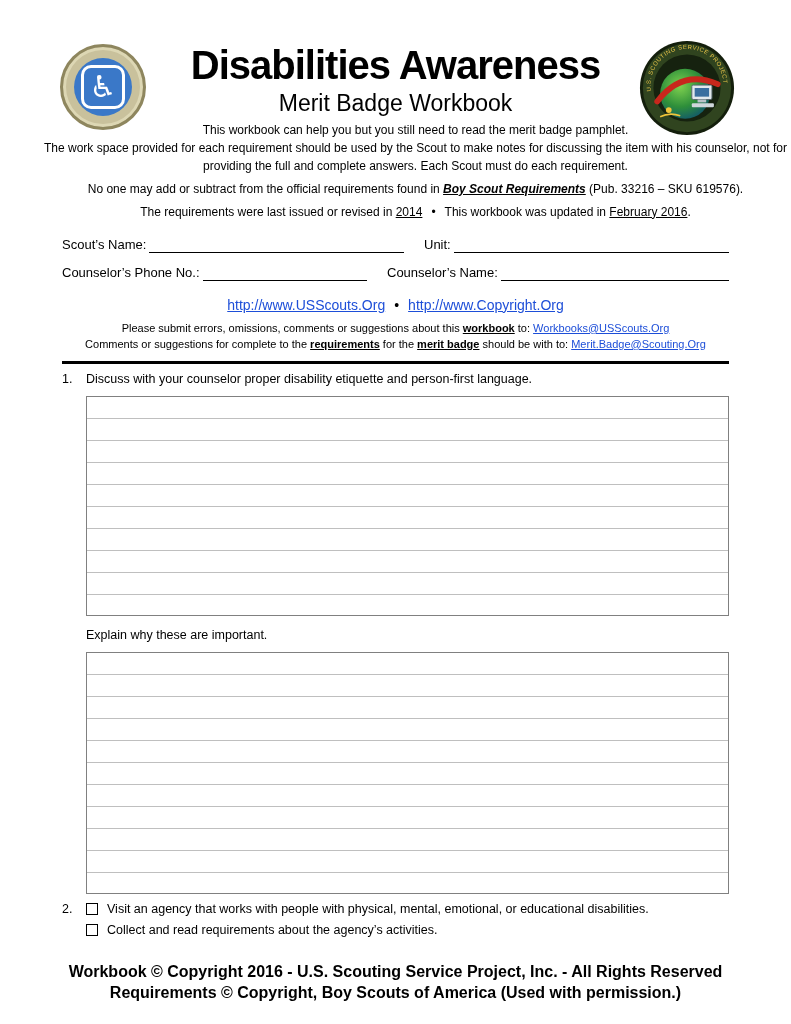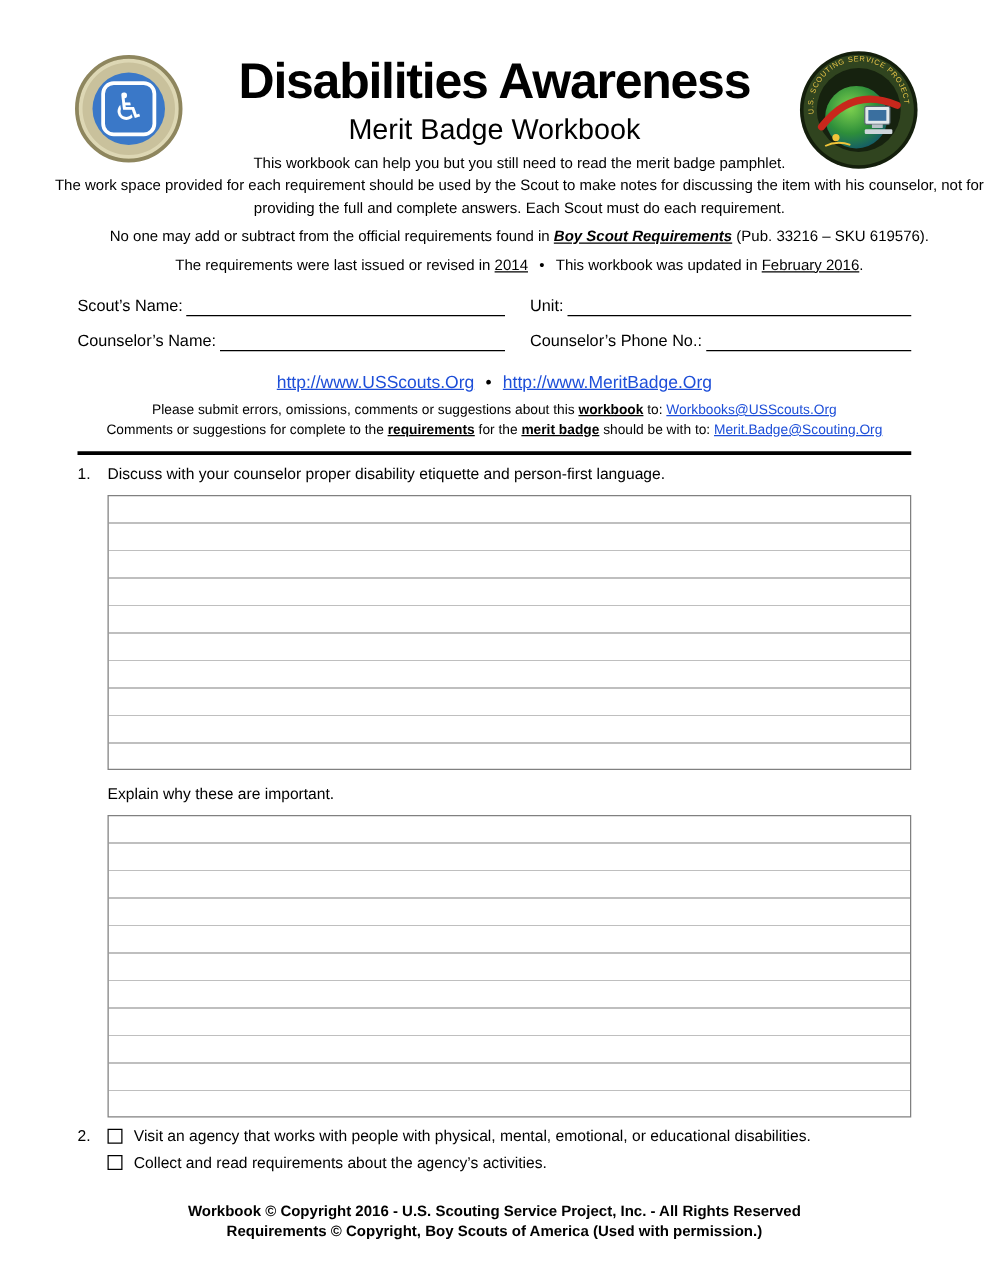--- a/index.html
+++ b/index.html
@@ -68,21 +68,21 @@
   }
   .box-1 { height:220px; }
   .box-2 { height:242px; }
   .explain { margin:12px 0 0 24px; }
   .check-row { display:flex; align-items:center; margin-top:8px; }
   .check-row + .check-row { margin-top:7px; }
   .check-num { flex:0 0 24px; }
   .checkbox { width:12px; height:12px; border:1px solid #000; margin-right:9px; flex:0 0 12px; background:#fff; }
 
   
-  .footer { text-align:center; font-weight:bold; font-size:12px; margin-top:24px; line-height:1.35; }
+  .footer { text-align:center; font-weight:bold; font-size:16px; margin-top:24px; line-height:1.35; }
 </style>
 </head>
 <body>
 
 <div class="page">
 
   <div class="badge-left">
     <div class="badge-left-blue">
       <div class="ws-frame">
         <span class="ws-glyph">♿</span>
@@ -134,32 +134,32 @@
       <div class="form-field left">
         <span class="label">Scout’s Name:</span>
         <span class="blank"></span>
       </div>
       <div class="form-field">
         <span class="label">Unit:</span>
         <span class="blank"></span>
       </div>
     </div>
     <div class="form-row">
+      <div class="form-field">
+        <span class="label">Counselor’s Phone No.:</span>
+        <span class="blank"></span>
+      </div>
       <div class="form-field left">
         <span class="label">Counselor’s Name:</span>
-        <span class="blank"></span>
-      </div>
-      <div class="form-field">
-        <span class="label">Counselor’s Phone No.:</span>
         <span class="blank"></span>
       </div>
     </div>
   </div>
 
-  <div class="links-row"><a class="link">http://www.USScouts.Org</a><span class="sep">•</span><a class="link">http://www.MeritBadge.Org</a></div>
+  <div class="links-row"><a class="link">http://www.USScouts.Org</a><span class="sep">•</span><a class="link">http://www.Copyright.Org</a></div>
 
   <div class="feedback">
     <div><span>Please submit errors, omissions, comments or suggestions about this </span><span class="em">workbook</span><span> to: </span><a class="link">Workbooks@USScouts.Org</a></div>
     <div><span>Comments or suggestions for complete to the </span><span class="em">requirements</span><span> for the </span><span class="em">merit badge</span><span> should be with to: </span><a class="link">Merit.Badge@Scouting.Org</a></div>
   </div>
 
   <div class="divider"></div>
 
   <div class="reqs">
 

